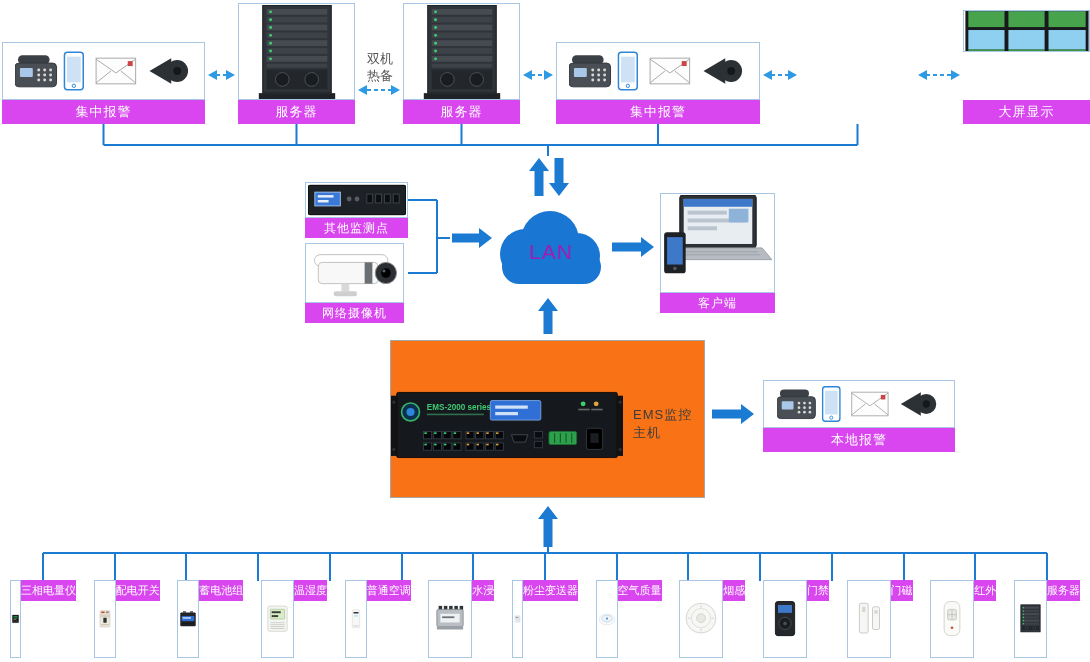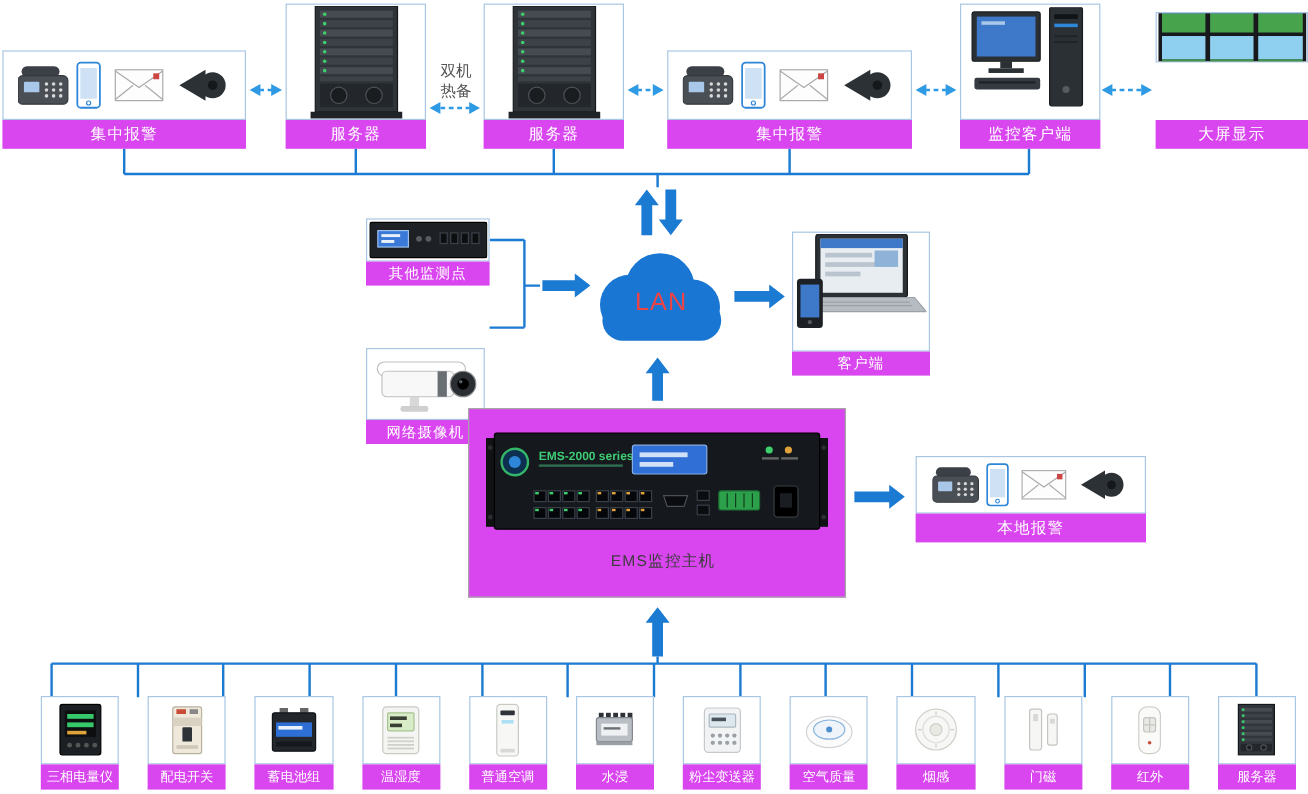--- a/index.html
+++ b/index.html
@@ -16,29 +16,29 @@
     display:flex; align-items:center; justify-content:center; overflow:hidden;
   }
   .bar {
     background:#d946ef; color:#fff; display:flex; align-items:center; justify-content:center;
     height:24px; font-size:13px; letter-spacing:1px; white-space:nowrap;
   }
   .bar.small { height:20px; font-size:12px; }
   .bar.tiny  { height:21px; font-size:11px; letter-spacing:0; }
   .hot-standby { position:absolute; z-index:2; font-size:13px; color:#555; text-align:center; line-height:17px; }
   .lan { position:absolute; left:493px; top:198px; width:116px; height:96px; z-index:2; }
-  .lan-text { position:absolute; left:0; top:42px; width:100%; text-align:center; color:#ef4444; font-size:21px; letter-spacing:1px; }
+  .lan-text { position:absolute; left:0; top:42px; width:100%; text-align:center; color:#a21caf; font-size:21px; letter-spacing:1px; }
   .ems-box {
     position:absolute; left:390px; top:340px; width:315px; height:158px; z-index:2;
-    background:#d946ef; border:1px solid #a6a6a6; display:flex; flex-direction:column; align-items:center;
+    background:#f97316; border:1px solid #a6a6a6; display:flex; align-items:center;
   }
   .ems-box svg { margin-top:12px; }
   .ems-label { font-size:13px; color:#3c3c3c; margin-top:10px; letter-spacing:1px;padding-left:10px; }
   .bottom-strip { position:absolute; left:10px; top:580px; width:1070px; display:flex; justify-content:space-between; z-index:2; }
-  .bbox { width:66px; height:78px; display:flex; flex-direction:column;margin-left:24px; }
+  .bbox { width:66px; height:78px; display:flex; flex-direction:row; }
   .ems-svg text { font-family:"Liberation Sans", sans-serif; font-weight:bold; }
 </style>
 </head>
 <body>
 
 <div class="stage">
 
   <svg class="connector" width="1090" height="662" viewBox="0 0 1090 662">
     <g stroke="#1b7ad2" stroke-width="2" fill="none">
       <path d="M103.5 124 V145 M296.5 124 V145 M461.5 124 V145 M658 124 V145 M857.5 124 V145 M103.5 145 H857.5 M548 145 V156"></path>
@@ -208,40 +208,20 @@
         <g transform="translate(136,4)">
           <polygon points="0,18 22,5 22,31" fill="#2c3136"></polygon>
           <circle cx="28" cy="18" r="11" fill="#2c3136"></circle>
           <circle cx="28" cy="18" r="4" fill="#15181b"></circle>
         </g>
       </svg>
     </div>
     <div class="bar">集中报警</div>
   </div>
 
-  <div class="box" style="left:800px;top:3px;width:117px;height:121px;">
-    <div class="icon-area">
-      <svg viewBox="0 0 100 94" width="100" height="92">
-        <rect x="0" y="4" width="58" height="42" rx="2" fill="#2b3035" stroke="#191c1f"></rect>
-        <rect x="4" y="8" width="50" height="34" fill="#3e78c8"></rect>
-        <rect x="8" y="12" width="20" height="3" fill="#a9c7e8"></rect>
-        <rect x="24" y="46" width="10" height="6" fill="#2b3035"></rect>
-        <rect x="14" y="52" width="30" height="4" fill="#2b3035"></rect>
-        <rect x="2" y="60" width="56" height="10" rx="2" fill="#343a40"></rect>
-        <rect x="6" y="63" width="48" height="2" fill="#1f2327"></rect>
-        <rect x="66" y="0" width="28" height="84" rx="2" fill="#2b3035" stroke="#191c1f"></rect>
-        <rect x="70" y="6" width="20" height="4" fill="#111417"></rect>
-        <rect x="70" y="14" width="20" height="3" fill="#2e86d8"></rect>
-        <circle cx="80" cy="70" r="3" fill="#555b61"></circle>
-        <rect x="70" y="24" width="20" height="1.5" fill="#1f2327"></rect>
-        <rect x="70" y="29" width="20" height="1.5" fill="#1f2327"></rect>
-      </svg>
-    </div>
-    <div class="bar">监控客户端</div>
-  </div>
 
   <div class="box" style="left:963px;top:10px;width:127px;height:114px;gap:48px;">
     <div class="icon-area">
       <svg viewBox="0 0 126 90" width="124" height="88">
         <rect x="0" y="0" width="126" height="84" fill="#17191c"></rect>
         <g>
           <rect x="3" y="3" width="37" height="22" fill="#7cc6ee"></rect>
             <rect x="3" y="25" width="37" height="16" fill="#47a44d"></rect>
           <rect x="44" y="3" width="37" height="22" fill="#7cc6ee"></rect>
             <rect x="44" y="25" width="37" height="16" fill="#47a44d"></rect>
@@ -273,21 +253,21 @@
           <circle cx="50" cy="15" r="2.5" fill="#565c62"></circle>
         <rect x="60" y="10" width="6" height="9" fill="#0c0e10" stroke="#3c434a"></rect>
         <rect x="69" y="10" width="6" height="9" fill="#0c0e10" stroke="#3c434a"></rect>
         <rect x="78" y="10" width="6" height="9" fill="#0c0e10" stroke="#3c434a"></rect>
         <rect x="87" y="10" width="6" height="9" fill="#0c0e10" stroke="#3c434a"></rect>
       </svg>
     </div>
     <div class="bar small">其他监测点</div>
   </div>
 
-  <div class="box" style="left:305px;top:243px;width:99px;height:80px;margin-top:47px;">
+  <div class="box" style="left:305px;top:243px;width:99px;height:80px;">
     <div class="icon-area">
       <svg viewBox="0 0 96 58" width="94" height="56">
         <rect x="6" y="10" width="76" height="12" rx="6" fill="#ffffff" stroke="#c0c0c0"></rect>
         <rect x="10" y="18" width="62" height="22" rx="4" fill="#f8f8f8" stroke="#c0c0c0"></rect>
         <rect x="58" y="18" width="8" height="22" fill="#6a6f74"></rect>
         <circle cx="80" cy="29" r="11" fill="#2b2f33" stroke="#8a8a8a"></circle>
         <circle cx="80" cy="29" r="5" fill="#000"></circle>
         <circle cx="78" cy="27" r="1.5" fill="#5a6066"></circle>
         <rect x="34" y="40" width="8" height="8" fill="#d8d8d8"></rect>
         <rect x="26" y="48" width="24" height="5" rx="2" fill="#cfcfcf"></rect>
@@ -568,20 +548,31 @@
           <circle cx="24" cy="22" r="5" fill="#e9e9e4" stroke="#cfcfca"></circle>
           <line x1="24" y1="7" x2="24" y2="10" stroke="#cfcfca"></line>
           <line x1="24" y1="34" x2="24" y2="37" stroke="#cfcfca"></line>
           <line x1="9" y1="22" x2="12" y2="22" stroke="#cfcfca"></line>
           <line x1="36" y1="22" x2="39" y2="22" stroke="#cfcfca"></line>
         </svg>
       </div>
       <div class="bar tiny">烟感</div>
     </div>
 
+    <div class="bbox">
+      <div class="icon-area">
+        <svg viewBox="0 0 48 46" width="48" height="46">
+          <rect x="13" y="3" width="22" height="39" rx="3" fill="#24282d" stroke="#101215"></rect>
+          <rect x="16" y="7" width="16" height="9" fill="#3e78c8"></rect>
+          <circle cx="24" cy="28" r="7" fill="#1a1e22" stroke="#4a5056"></circle>
+          <circle cx="24" cy="28" r="2" fill="#4a5056"></circle>
+        </svg>
+      </div>
+      <div class="bar tiny">门禁</div>
+    </div>
 
     <div class="bbox">
       <div class="icon-area">
         <svg viewBox="0 0 48 46" width="48" height="46">
           <rect x="13" y="5" width="10" height="34" rx="2" fill="#f6f6f4" stroke="#c4c4c0"></rect>
           <rect x="28" y="9" width="8" height="26" rx="2" fill="#f6f6f4" stroke="#c4c4c0"></rect>
           <rect x="16" y="9" width="4" height="6" fill="#d8d8d4"></rect>
           <rect x="30" y="13" width="4" height="4" fill="#d8d8d4"></rect>
         </svg>
       </div>

